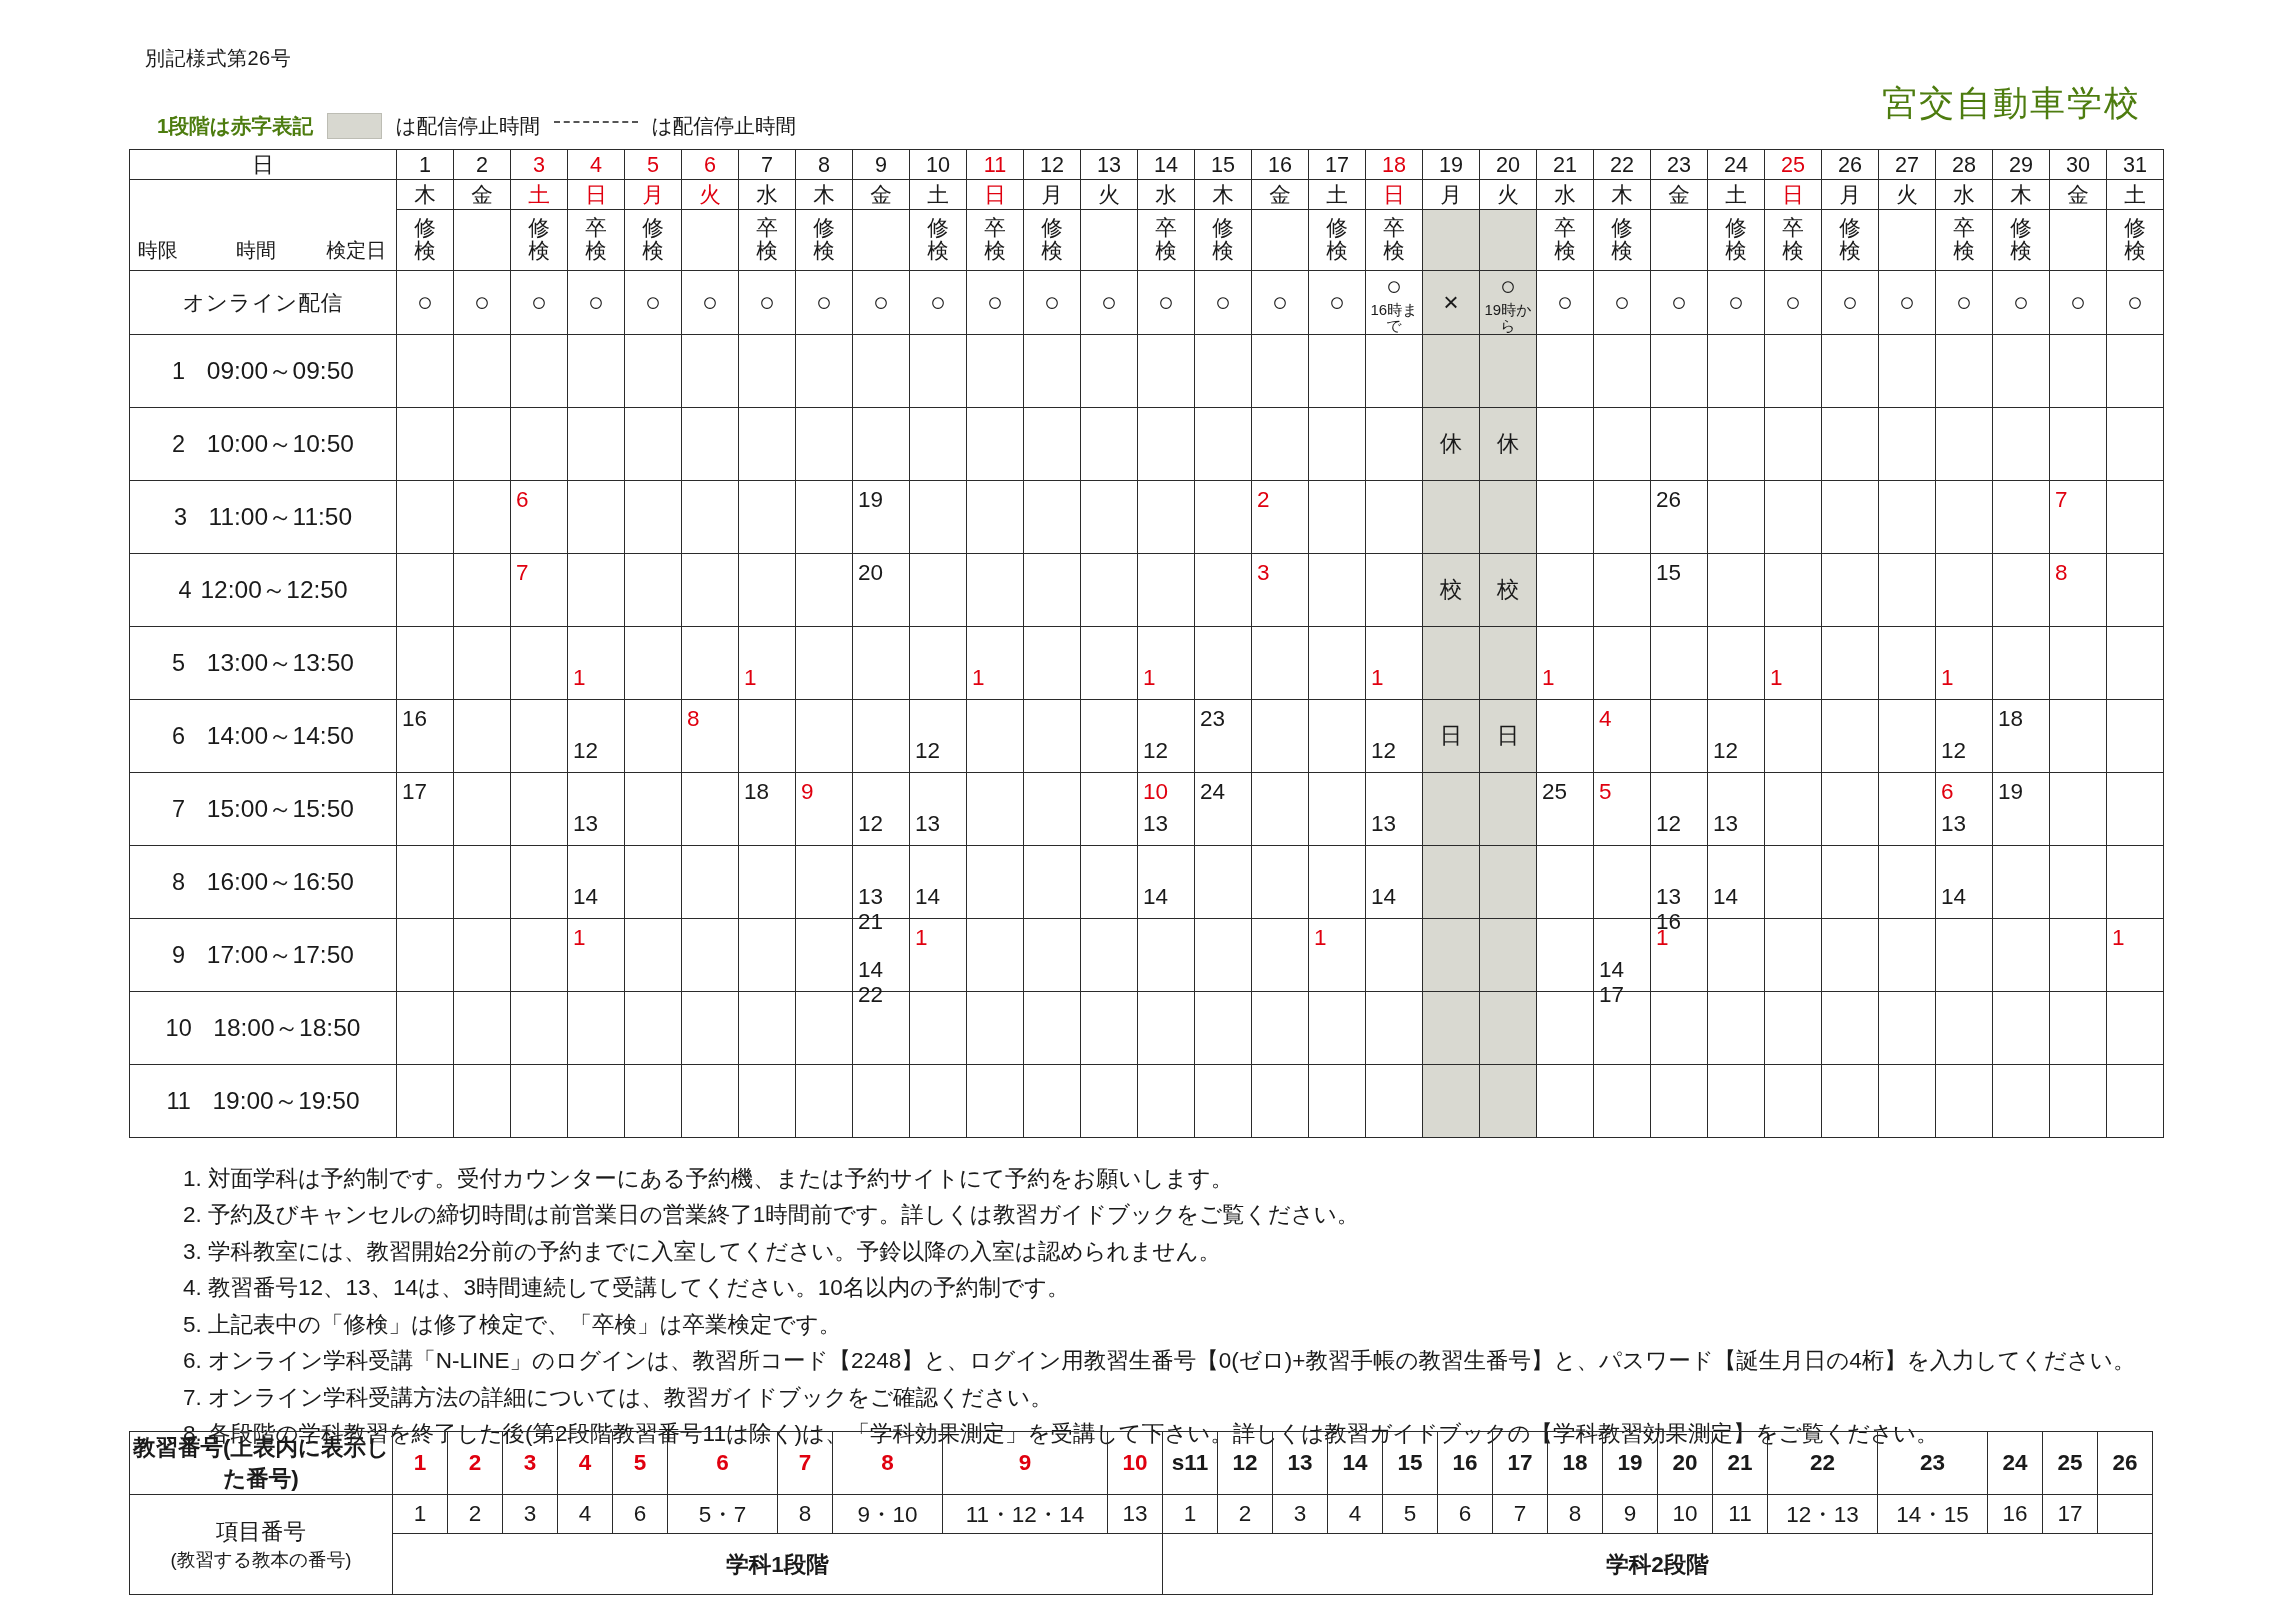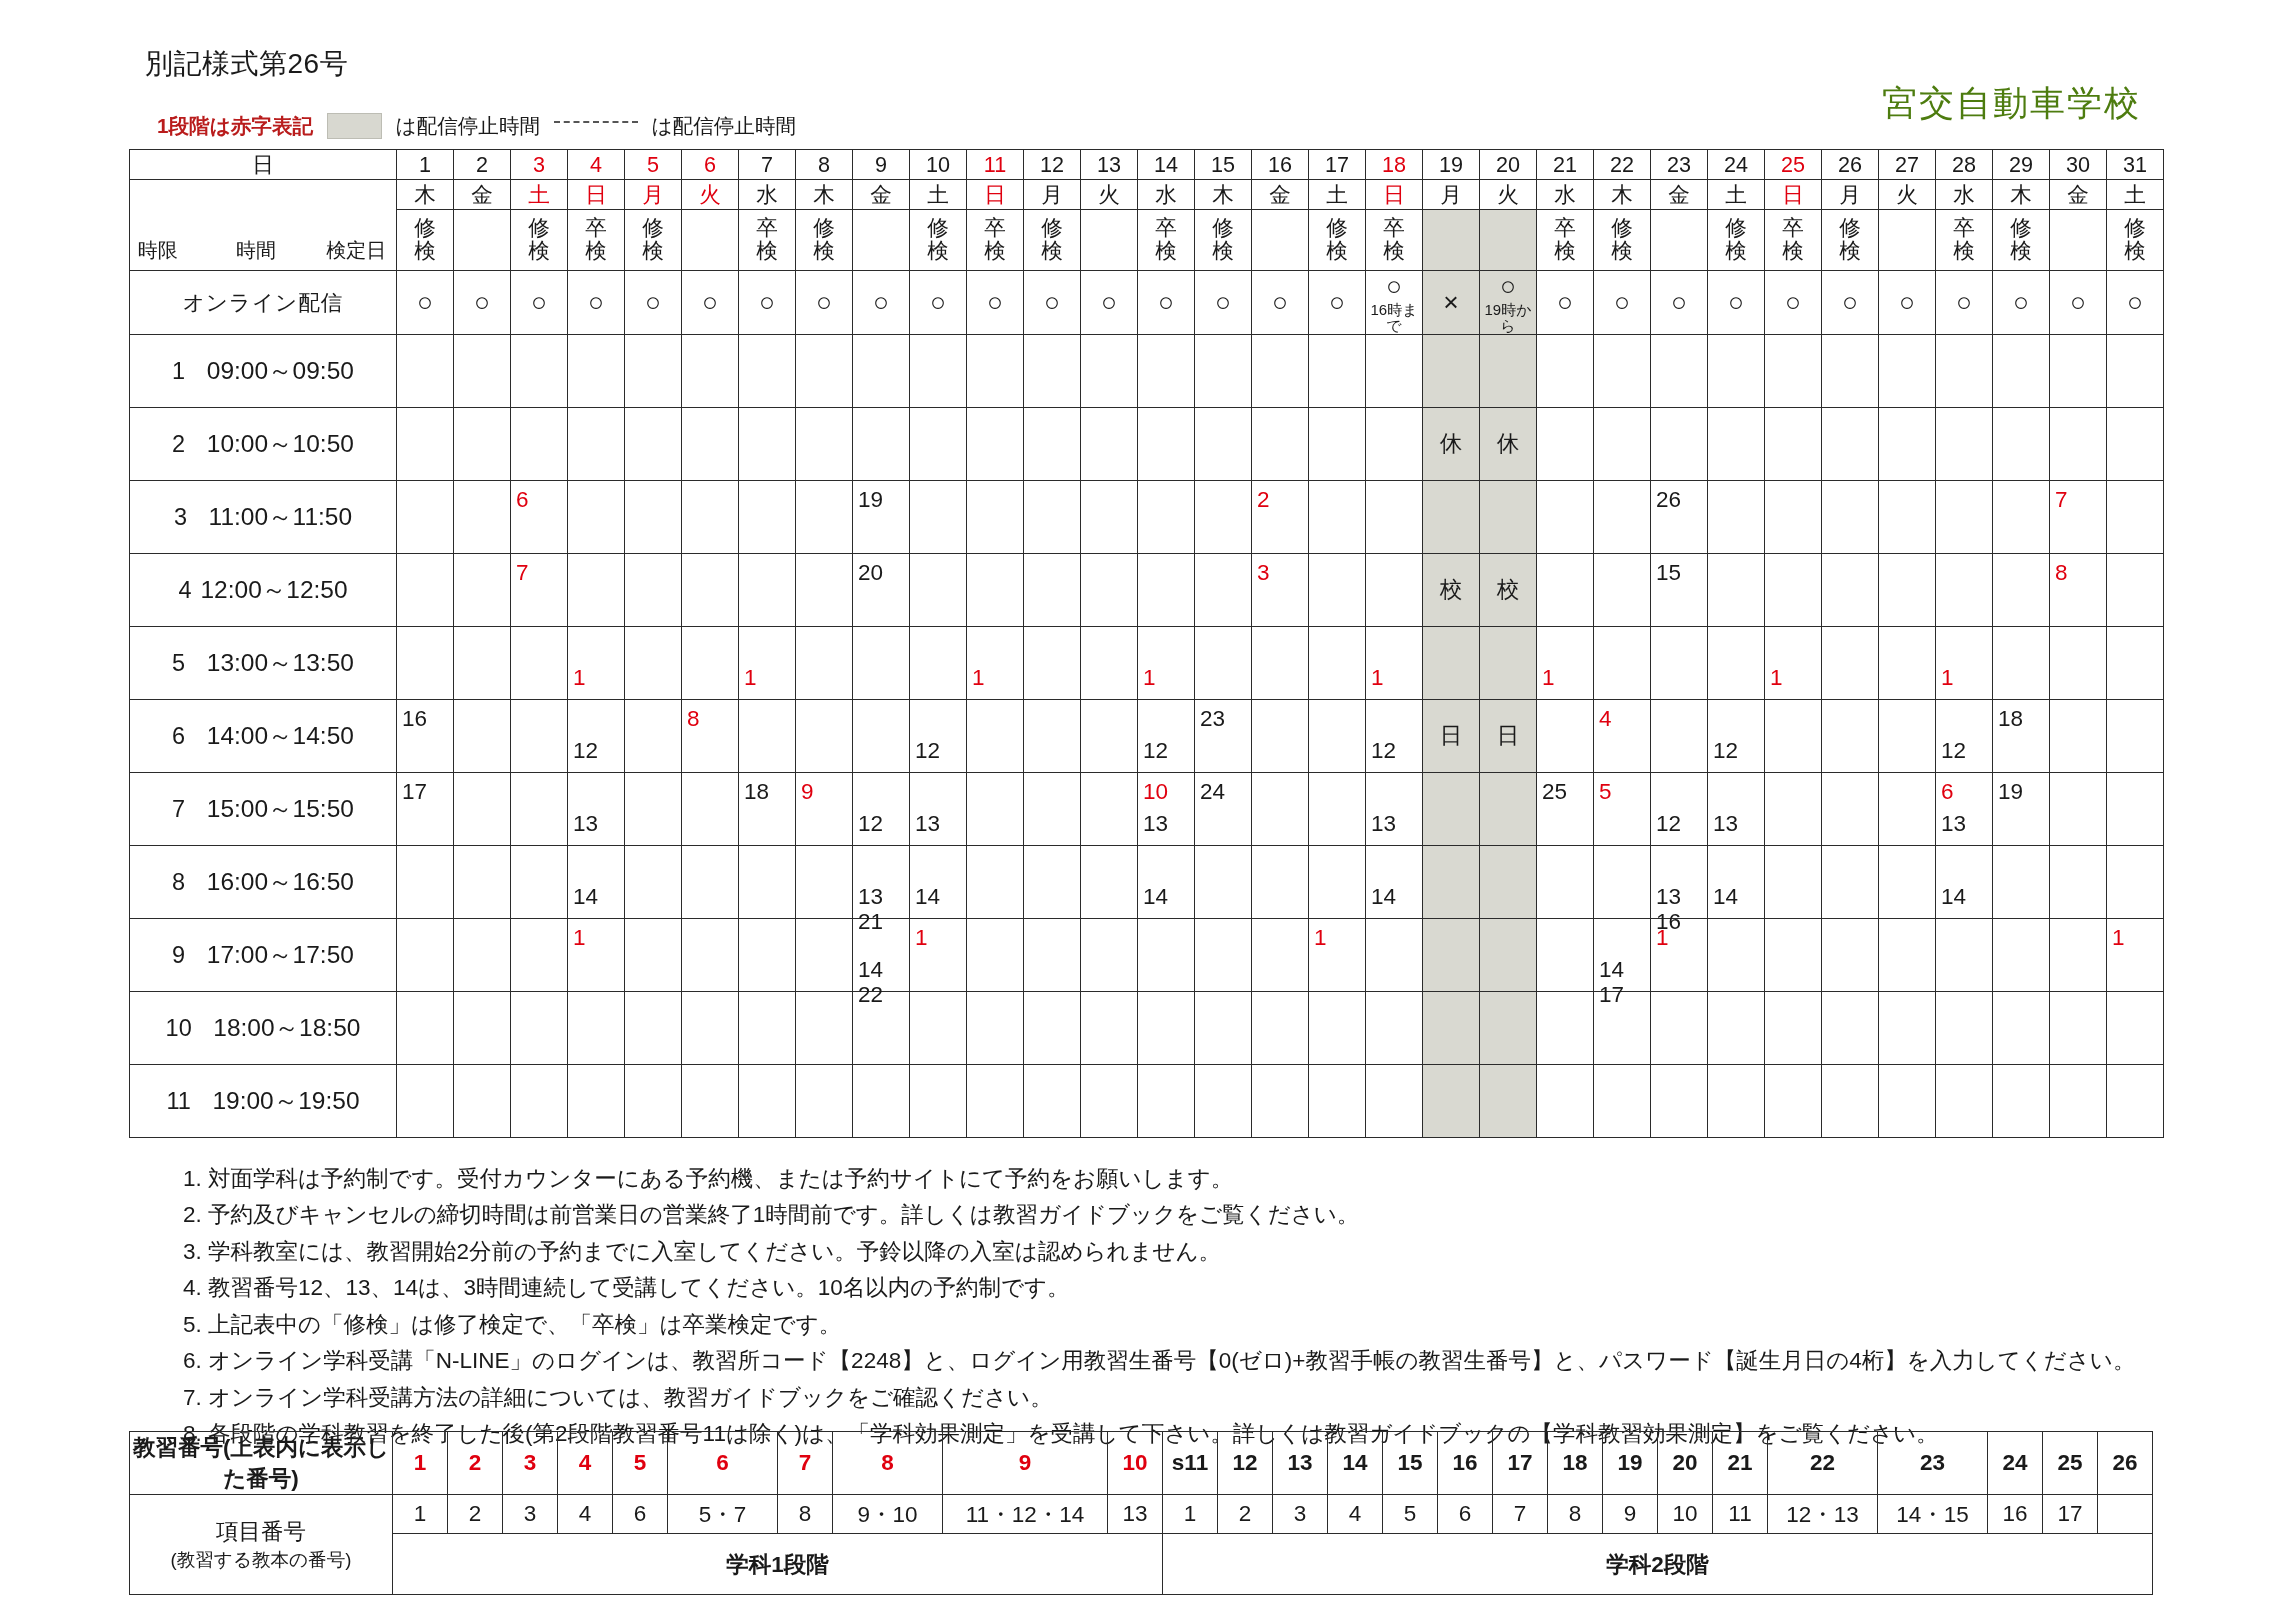--- a/index.html
+++ b/index.html
@@ -11,38 +11,38 @@
     font-family: "Liberation Sans", sans-serif;
     color: #1a1a1a;
     position: relative;
     overflow: hidden;
   }
   .page { position: relative; width: 2293px; height: 1623px; padding: 0; }
 
   
   .form-no {
     position: absolute; left: 145px; top: 45px;
-    font-size: 28px; letter-spacing: 0.5px;
+    font-size: 20px; letter-spacing: 0.5px;
   }
   .main-title {
     position: absolute; left: 0; right: 0; top: 47px;
     text-align: center;
     font-size: 43px; font-weight: bold; letter-spacing: 2.9px;
   }
   .school-name {
     position: absolute; right: 152px; top: 80px;
     font-size: 35px; font-weight: normal; color: #4d7c0f;
     letter-spacing: 2px;
   }
   .legend {
     position: absolute; left: 157px; top: 112px;
     display: flex; align-items: center; gap: 13.7px;
     font-size: 20.6px;
   }
-  .legend .red { color: #b91c1c; font-weight: bold; }
+  .legend .red { color: #4d7c0f; font-weight: bold; }
   .legend .swatch {
     display: inline-block; width: 55px; height: 25.5px;
     background: #d8d8d0; border: 1px solid #bdbdb4;
   }
   .legend .dashline {
     display: inline-block; width: 84px; height: 0;
     border-top: 2px dashed #555; position: relative; top: -3.9px;
   }
 
   

